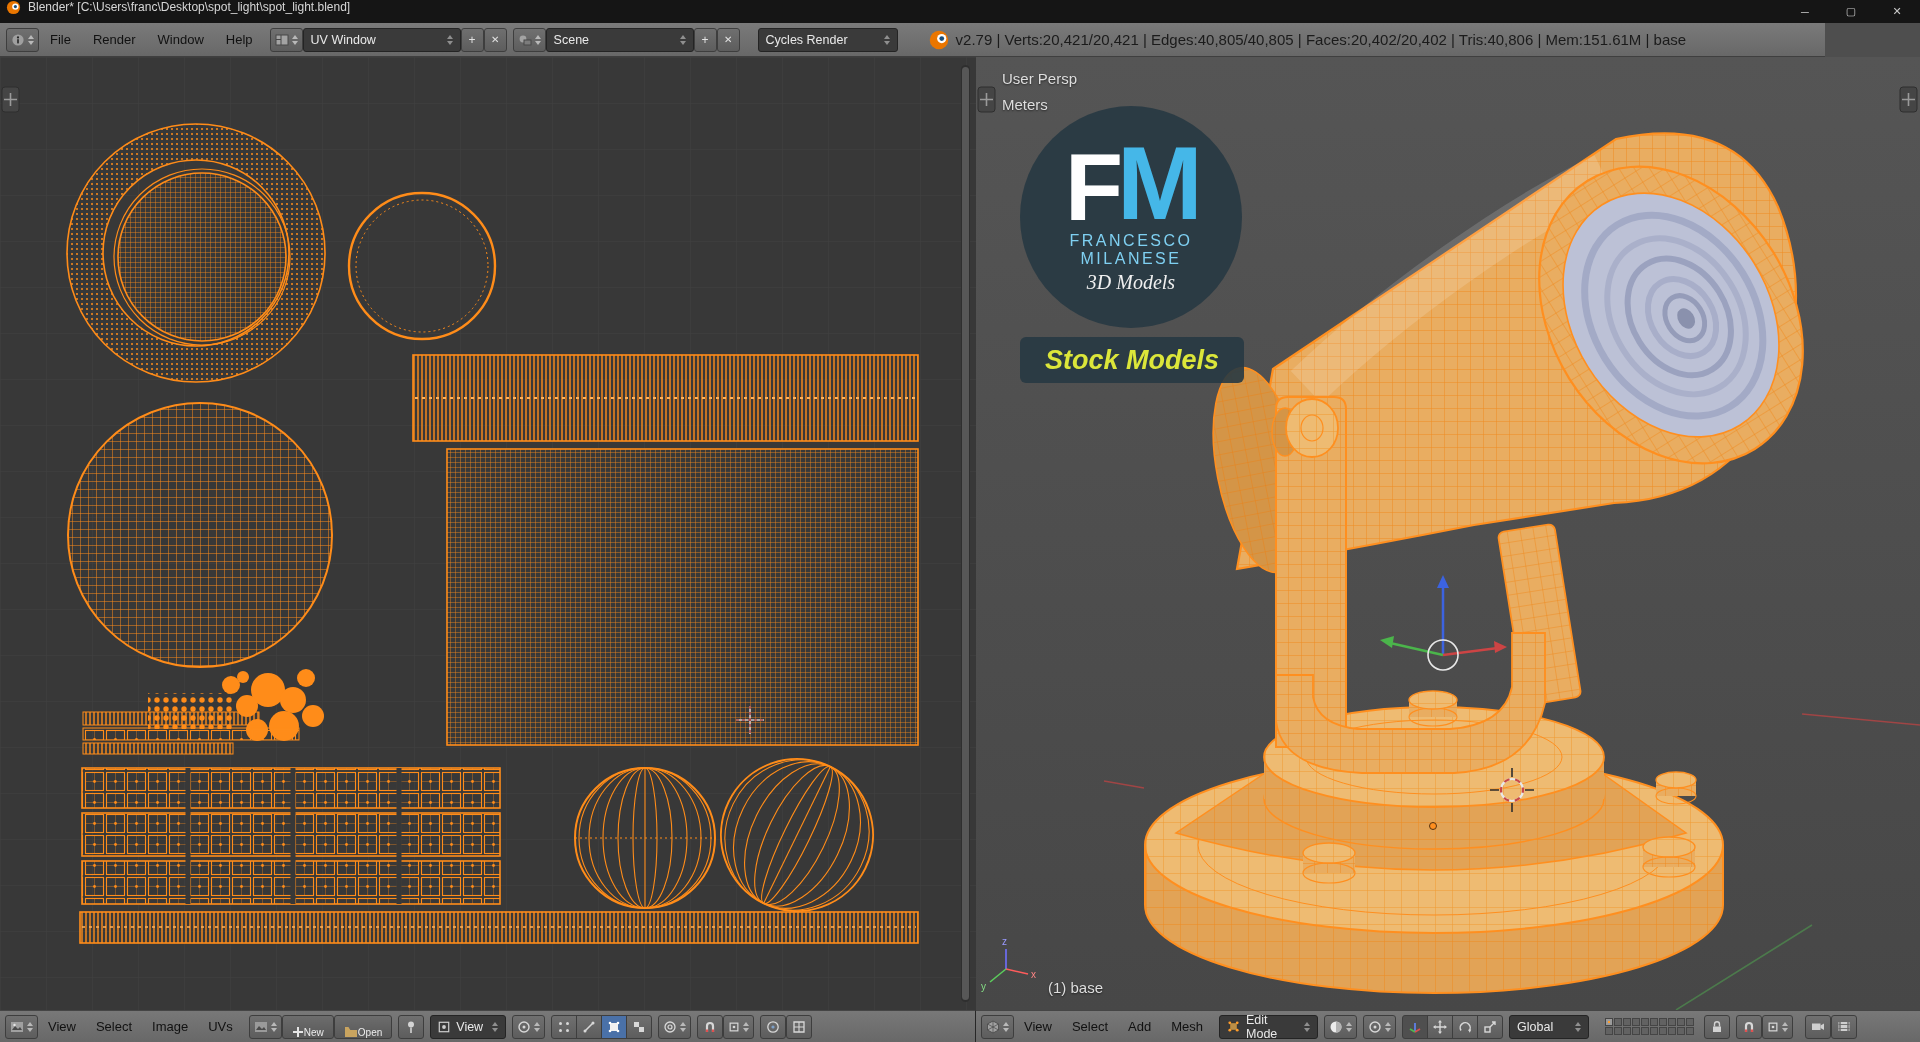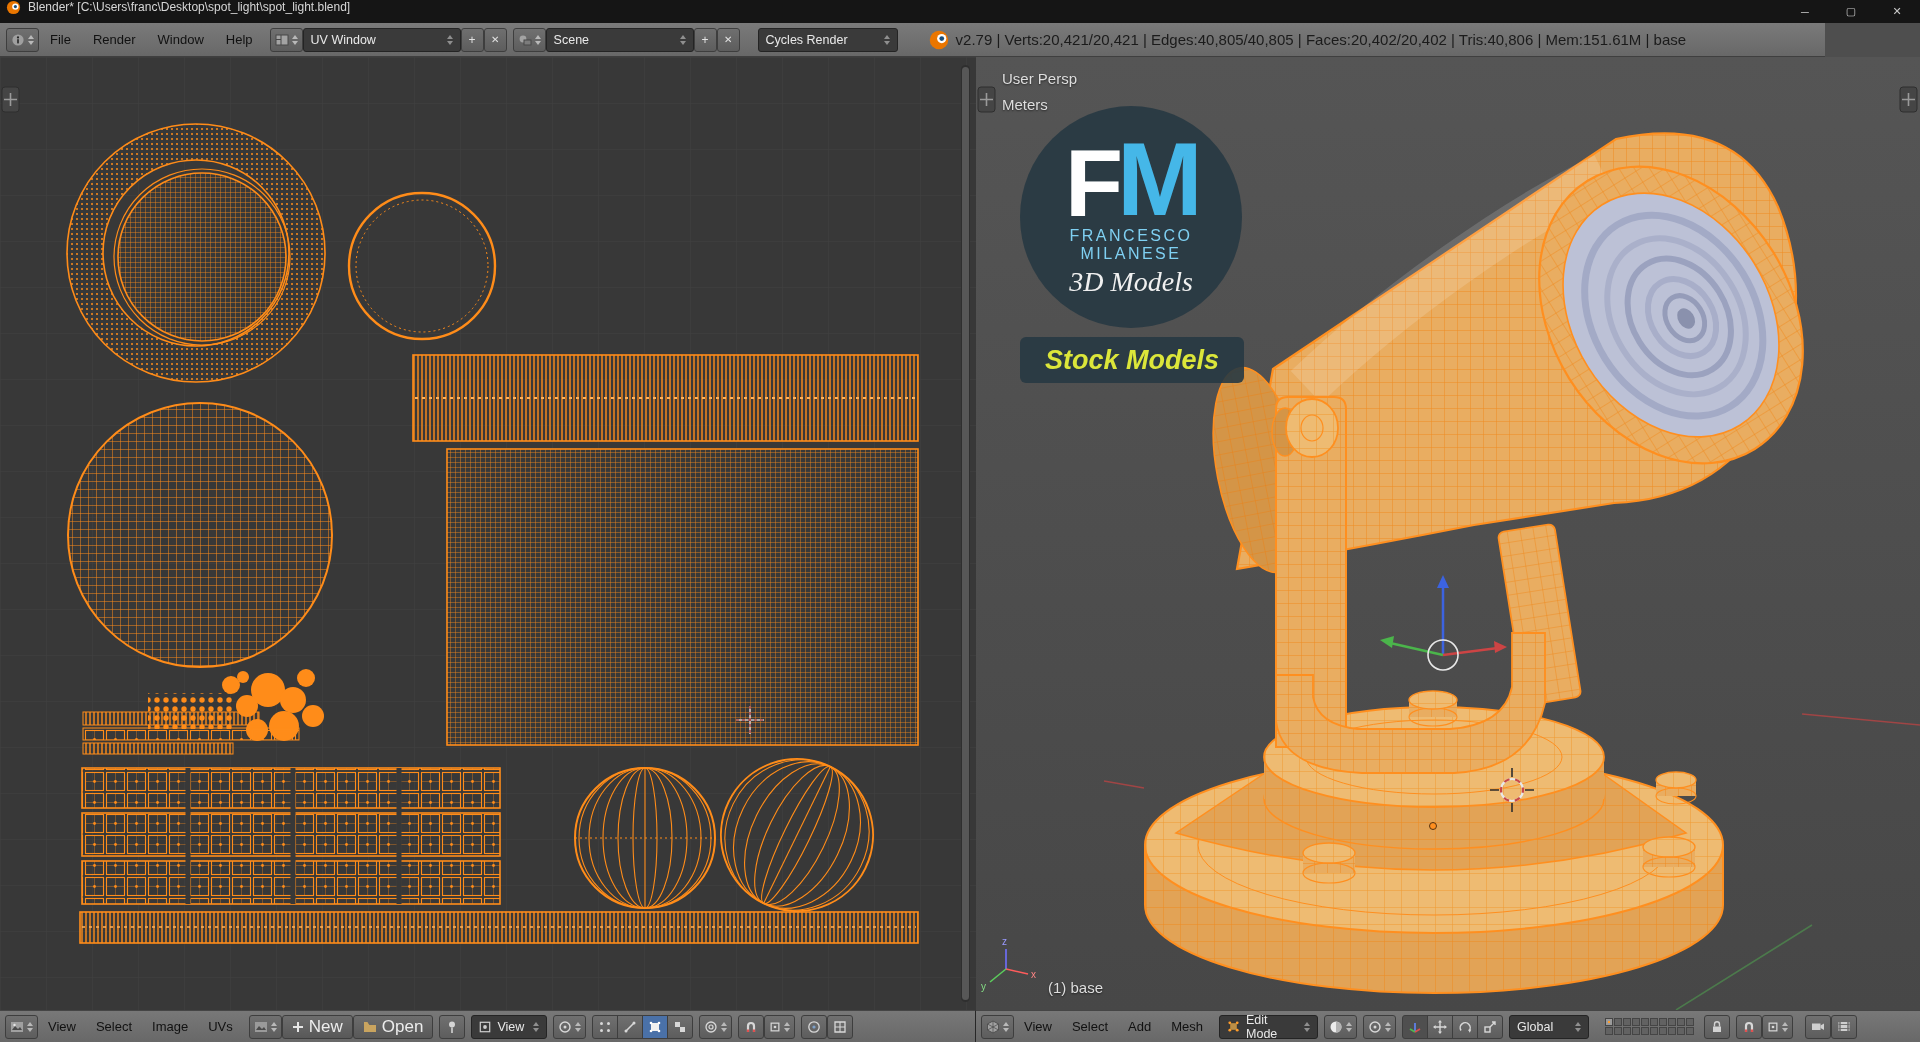--- a/index.html
+++ b/index.html
@@ -11,42 +11,42 @@
   .tb-ic{margin:0 7px 0 6px;flex-shrink:0}
   .win-controls{margin-left:auto;display:flex;height:23px}
   .win-btn{width:46px;height:23px;display:flex;align-items:center;justify-content:center;color:#c9c9c9;font-size:11px}
 
   
   .infobar{position:absolute;left:0;top:23px;width:1825px;height:34px;background:linear-gradient(#7a7a7a,#686868);border-bottom:1px solid #3f3f3f;display:flex;align-items:center;font-size:13px;color:#111}
   .hmenu{padding:0 11px;cursor:default}
   .dd{height:24px;background:#3a3a3a;border:1px solid #242424;border-radius:3px;color:#e9e9e9;font-size:12.5px;display:flex;align-items:center;padding:0 7px;gap:6px;flex-shrink:0}
   .mini{height:24px;width:23px;background:linear-gradient(#6f6f6f,#5d5d5d);border:1px solid #3e3e3e;border-radius:3px;display:flex;align-items:center;justify-content:center;color:#e2e2e2;font-size:12px;flex-shrink:0}
   .ibtn{height:24px;min-width:26px;padding:0 4px;background:linear-gradient(#707070,#5d5d5d);border:1px solid #3e3e3e;border-radius:3px;display:flex;align-items:center;justify-content:center;gap:3px;flex-shrink:0}
-  .btn{height:24px;padding:0 9px;background:linear-gradient(#6d6d6d,#585858);border:1px solid #3e3e3e;border-radius:3px;color:#ececec;font-size:17px;display:flex;align-items:center;gap:5px;flex-shrink:0}
+  .btn{height:24px;padding:0 9px;background:linear-gradient(#6d6d6d,#585858);border:1px solid #3e3e3e;border-radius:3px;color:#ececec;font-size:10px;display:flex;align-items:flex-end;flex-shrink:0}
   .ud{display:flex;flex-direction:column;gap:2px;margin-left:auto}
   .ud i{width:0;height:0;border-left:3px solid transparent;border-right:3px solid transparent}
   .ud .up{border-bottom:4px solid #b9b9b9}
   .ud .dn{border-top:4px solid #b9b9b9}
   .ud.dark .up{border-bottom-color:#8f8f8f}
   .ud.dark .dn{border-top-color:#8f8f8f}
   .stats{font-size:15px;color:#1b1b1b;margin-left:6px;white-space:nowrap}
 
   
   .uv-wrap{position:absolute;left:0;top:57px;width:976px;height:953px;background:#383838;border-right:1px solid #272727}
   .vp-wrap{position:absolute;left:976px;top:57px;width:944px;height:953px}
   .vp-label{position:absolute;color:#dedede;font-size:15px;text-shadow:0 1px 2px rgba(0,0,0,.55);white-space:nowrap}
 
   
   .fm-logo{position:absolute;left:1020px;top:106px;width:224px;text-align:center}
   .fm-circle{width:222px;height:222px;border-radius:50%;background:rgba(39,56,66,.9);display:flex;flex-direction:column;align-items:center;justify-content:center}
   .fm-initials{display:flex;align-items:flex-end;line-height:.85;letter-spacing:-6px}
   .fm-f{font-size:95px;font-weight:bold;color:#fff}
   .fm-m{font-size:103px;font-weight:bold;color:#45b7e8}
   .fm-name{font-size:16px;color:#7fd0f2;letter-spacing:2.5px;margin-top:4px}
-  .fm-tagline{font-family:"Liberation Serif",serif;font-style:italic;font-size:28px;color:#f0f0f0;margin-top:3px}
+  .fm-tagline{font-family:"Liberation Serif",serif;font-style:italic;font-size:20px;color:#f0f0f0;margin-top:3px}
   .fm-badge{margin-top:9px;background:rgba(39,56,66,.9);height:46px;display:flex;align-items:center;justify-content:center;font-weight:bold;font-style:italic;font-size:27px;color:#dce63a;border-radius:6px}
 
   
   .footer{position:absolute;top:1010px;height:32px;display:flex;align-items:center;background:linear-gradient(#787878,#686868);border-top:1px solid #454545;font-size:13px;color:#111}
   .footer.uv{left:0;width:976px;border-right:1px solid #272727}
   .footer.vp{left:976px;width:944px}
   .fmenu{padding:0 10px;cursor:default}
   .seg{display:flex}
   .seg .ibtn{border-radius:0;margin-left:-1px}
   .seg .ibtn:first-child{border-radius:3px 0 0 3px;margin-left:0}

